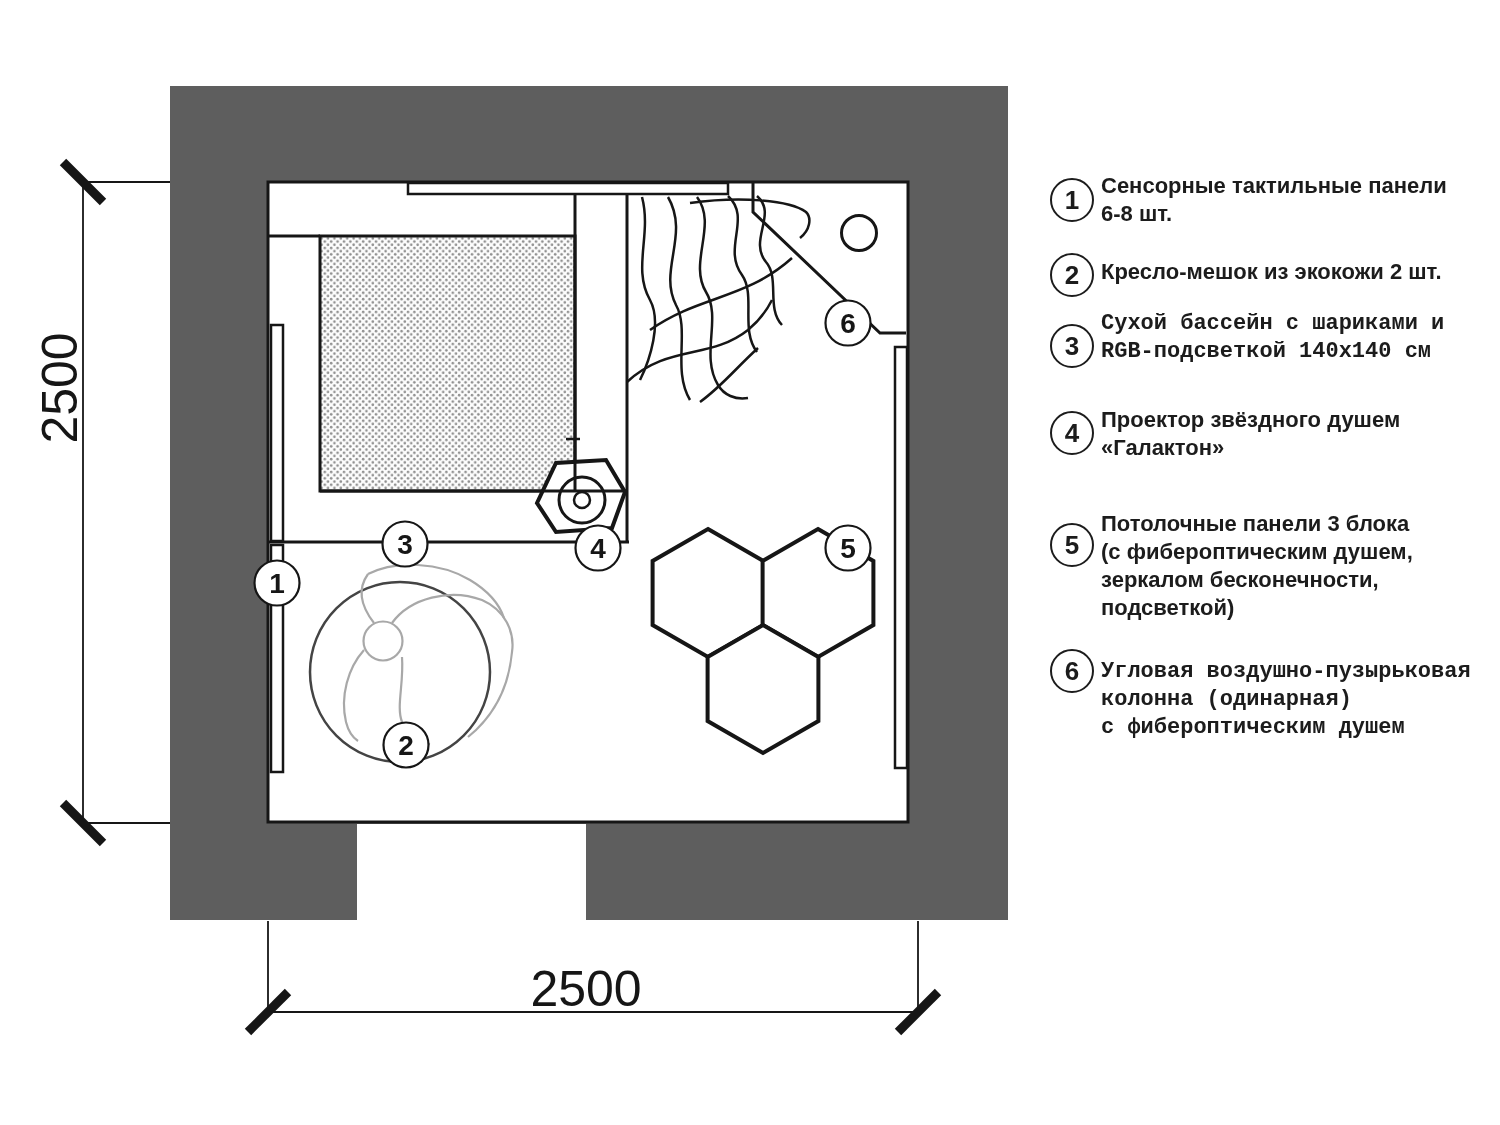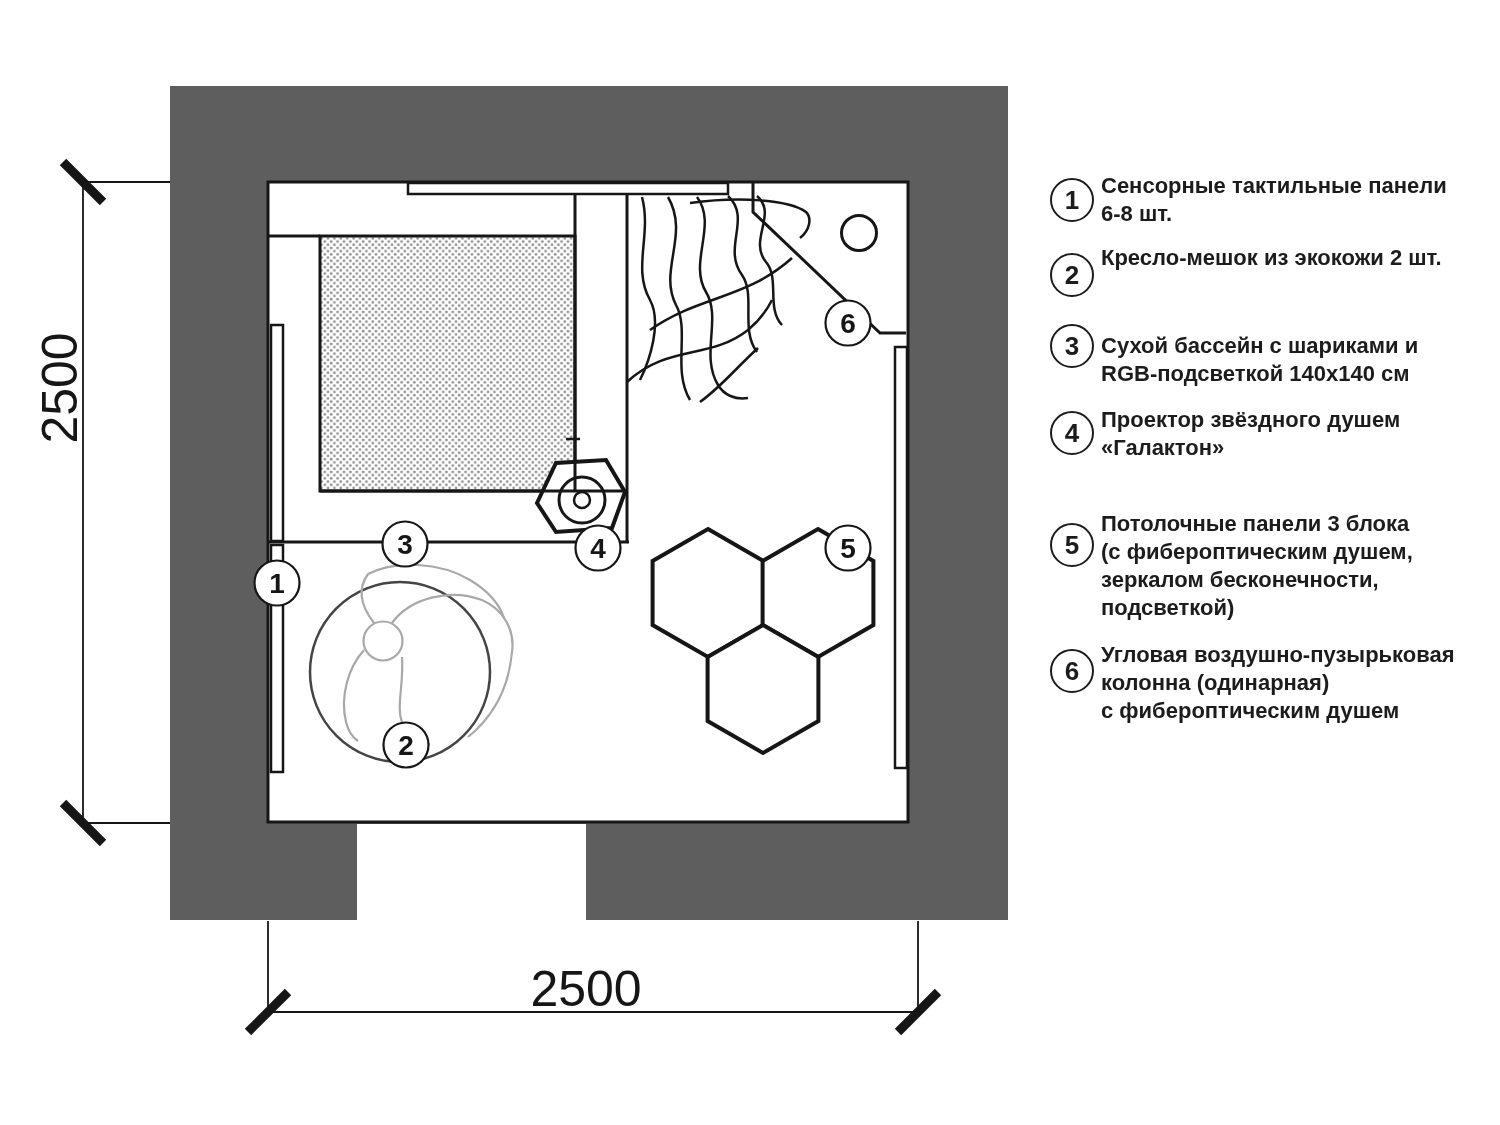--- a/index.html
+++ b/index.html
@@ -139,27 +139,27 @@
     <div class="legend-badge" style="left:1050px;top:178px;">
       <span>1</span>
     </div>
     <div class="legend-text" style="top:172px;">Сенсорные тактильные панели
 6-8 шт.</div>
   </div>
   <div>
     <div class="legend-badge" style="left:1050px;top:253px;">
       <span>2</span>
     </div>
-    <div class="legend-text" style="top:244px;text-align:right;">Кресло-мешок из экокожи 2 шт.</div>
+    <div class="legend-text" style="top:258px;text-align:right;">Кресло-мешок из экокожи 2 шт.</div>
   </div>
   <div>
     <div class="legend-badge" style="left:1050px;top:324px;">
       <span>3</span>
     </div>
-    <div class="legend-text" style="top:332px;">Сухой бассейн с шариками и
+    <div class="legend-text" style="top:310px;font-family:Liberation Mono, monospace;">Сухой бассейн с шариками и
 RGB-подсветкой 140х140 см</div>
   </div>
   <div>
     <div class="legend-badge" style="left:1050px;top:411px;">
       <span>4</span>
     </div>
     <div class="legend-text" style="top:406px;">Проектор звёздного душем
 «Галактон»</div>
   </div>
   <div>
@@ -168,20 +168,20 @@
     </div>
     <div class="legend-text" style="top:510px;">Потолочные панели 3 блока
 (с фибероптическим душем,
 зеркалом бесконечности,
 подсветкой)</div>
   </div>
   <div>
     <div class="legend-badge" style="left:1050px;top:649px;">
       <span>6</span>
     </div>
-    <div class="legend-text" style="top:641px;">Угловая воздушно-пузырьковая
+    <div class="legend-text" style="top:658px;font-family:Liberation Mono, monospace;">Угловая воздушно-пузырьковая
 колонна (одинарная)
 с фибероптическим душем</div>
   </div>
 </div>
 
 
 
 
 </body></html>

